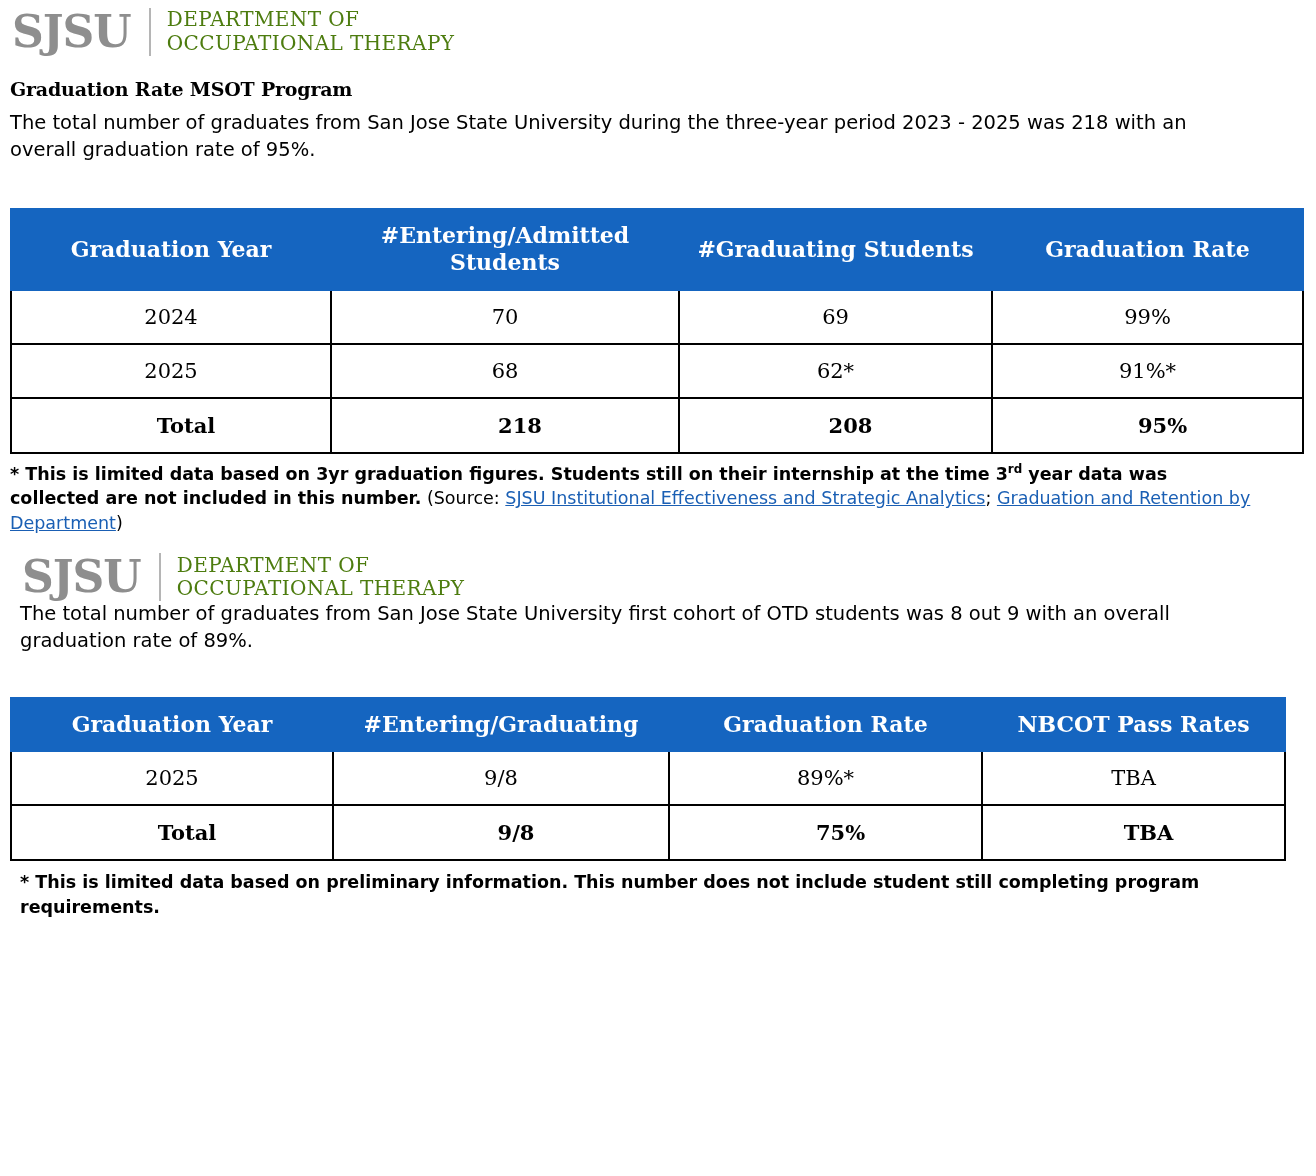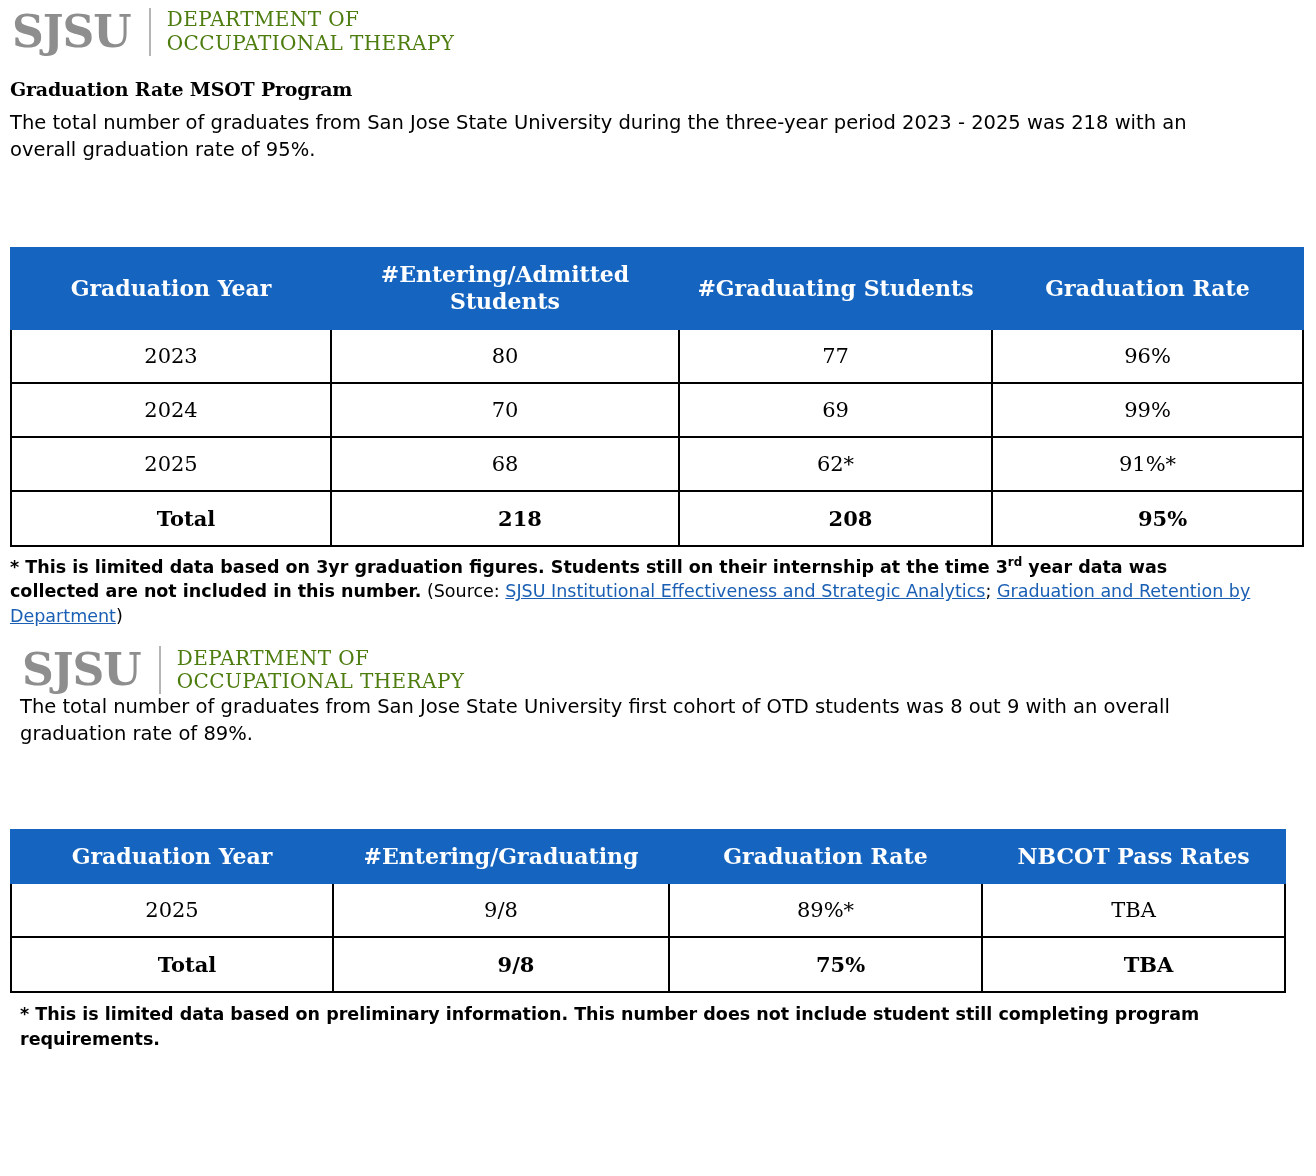--- a/index.html
+++ b/index.html
@@ -62,21 +62,20 @@
     line-height: 1.38;
     margin: 0 0 0 10px;
     max-width: 1245px;
   }
 
   
   table.grad-table {
     border-collapse: collapse;
     margin-left: 10px;
     table-layout: fixed;
-    margin-top: 39px;
   }
   table.grad-table th,
   table.grad-table td {
     border: 2px solid #000000;
     text-align: center;
     font-family: "DejaVu Serif", serif;
   }
   table.grad-table thead th {
     background: #1565c0;
     color: #ffffff;
@@ -162,26 +161,20 @@
       <thead>
         <tr>
           <th>Graduation Year</th>
           <th>#Entering/Admitted Students</th>
           <th>#Graduating Students</th>
           <th>Graduation Rate</th>
         </tr>
       </thead>
       <tbody>
         <tr>
-          <td>2023</td>
-          <td>80</td>
-          <td>77</td>
-          <td>96%</td>
-        </tr>
-        <tr>
           <td>2024</td>
           <td>70</td>
           <td>69</td>
           <td>99%</td>
         </tr>
         <tr>
           <td>2025</td>
           <td>68</td>
           <td>62*</td>
           <td>91%*</td>

